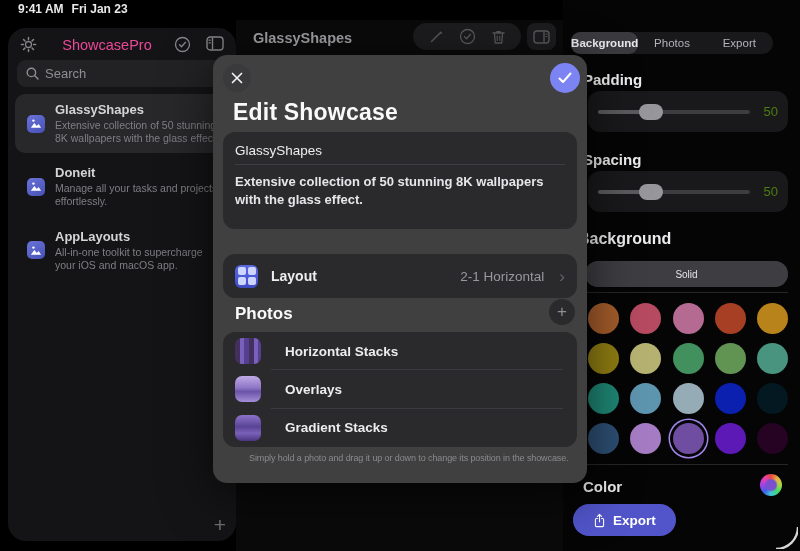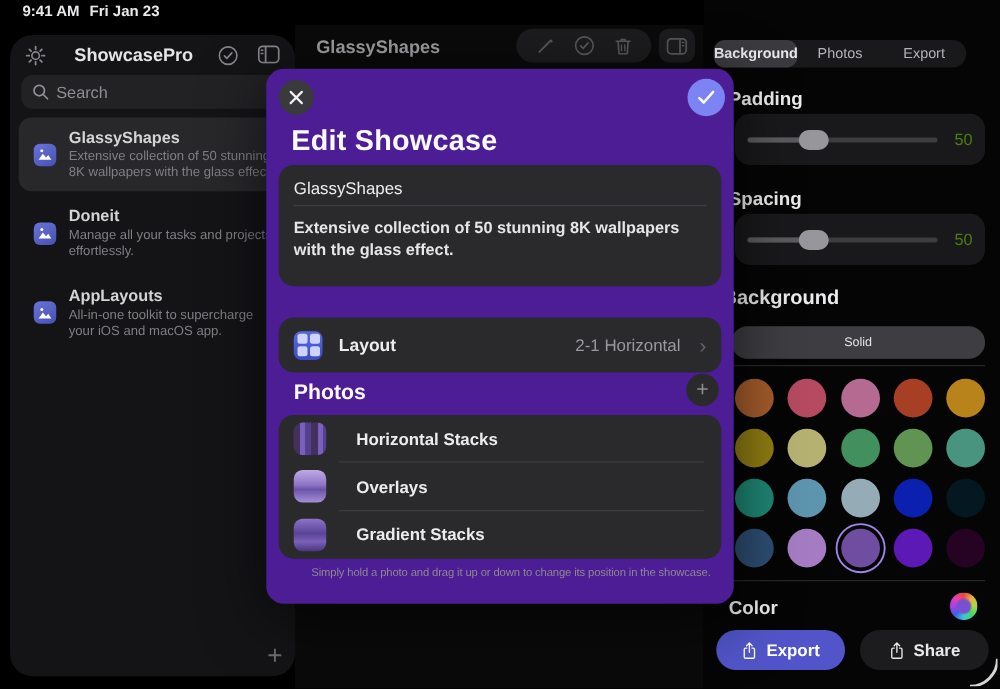--- a/index.html
+++ b/index.html
@@ -12,21 +12,21 @@
   .sb-left { position:absolute; left:18px; top:2px; display:flex; gap:8px; }
   .sb-right { position:absolute; right:8px; top:2px; display:flex; align-items:center; gap:5px; }
   .battery { position:relative; width:24px; height:11px; border:1px solid #8e8e93; border-radius:3px; }
   .battery .fill { position:absolute; left:1px; top:1px; bottom:1px; width:20px; background:#fff; border-radius:1.5px; }
   .battery .tip { position:absolute; right:-3px; top:3px; width:2px; height:4px; background:#8e8e93; border-radius:0 1px 1px 0; }
 
   
   .sidebar { position:absolute; left:8px; top:28px; width:228px; height:513px; background:#141416; border-radius:18px; }
   .side-header { position:relative; height:34px; color:#85858a; }
   .side-header .icon-btn { position:absolute; top:8px; }
-  .side-title { position:absolute; left:0; right:30px; top:9px; text-align:center; font-size:14.5px; font-weight:bold; color:#e5e5e5; }
+  .side-title { position:absolute; left:0; right:30px; top:9px; text-align:center; font-size:14.5px; font-weight:normal; color:#ec4899; }
   .search { position:absolute; left:9px; top:32px; width:210px; height:27px; background:#222225; border-radius:9px; display:flex; align-items:center; gap:6px; padding:0 9px; color:#8e8e93; font-size:13px; }
   .side-list { position:absolute; left:7px; top:66px; width:216px; display:flex; flex-direction:column; gap:4px; }
   .side-item { position:relative; display:flex; align-items:center; gap:10px; padding:8px 8px 8px 12px; border-radius:10px; min-height:56px; }
   .side-item.selected { background:#28282b; }
   .app-icon { flex:0 0 auto; width:18px; height:18px; border-radius:5px; background:linear-gradient(145deg,#6a74d8,#4750b4); display:flex; align-items:center; justify-content:center; }
   .side-item-title { font-size:13px; font-weight:bold; color:#d4d4d7; margin-bottom:2px; }
   .side-item-desc { font-size:10.5px; color:#7f7f84; line-height:1.25; max-width:168px; display:-webkit-box; -webkit-line-clamp:2; -webkit-box-orient:vertical; overflow:hidden; }
   .side-plus { position:absolute; right:10px; bottom:6px; font-size:21px; font-weight:300; color:#6e6e72; line-height:1; }
 
   
@@ -56,21 +56,21 @@
   .color-row-label { position:absolute; left:20px; top:478px; font-size:15px; font-weight:bold; color:#ececee; }
   .color-wheel { position:absolute; left:197px; top:474px; width:22px; height:22px; border-radius:50%;
     background:radial-gradient(circle at 50% 50%, #7a4fd0 0 32%, transparent 45%),
                conic-gradient(#e8483f,#e8b23f,#a8d83f,#3fd86a,#3fc8d8,#3f5fe8,#a83fe8,#e83fb0,#e8483f); }
   .action-btn { position:absolute; top:504px; height:32px; border-radius:16px; display:flex; align-items:center; justify-content:center; gap:7px; font-size:13.5px; font-weight:bold; color:#fff; }
   .btn-export { left:10px; width:103px; background:#5155c9; }
   .btn-share { left:125px; width:103px; background:#1c1c1e; color:#e8e8ea; }
   .corner-arc { position:absolute; right:2px; bottom:2px; }
 
   
-  .modal { position:absolute; left:213px; top:55px; width:374px; height:428px; background:#4c1d95; border-radius:14px; box-shadow:0 12px 50px rgba(0,0,0,.6); z-index:10; }
+  .modal { position:absolute; left:213px; top:55px; width:374px; height:428px; background:#404040; border-radius:14px; box-shadow:0 12px 50px rgba(0,0,0,.6); z-index:10; }
   .modal-close { position:absolute; left:10px; top:9px; width:28px; height:28px; border-radius:50%; background:#3a3a3d; display:flex; align-items:center; justify-content:center; color:#f2f2f2; }
   .modal-confirm { position:absolute; right:7px; top:8px; width:30px; height:30px; border-radius:50%; background:#7b84f2; display:flex; align-items:center; justify-content:center; color:#fff; }
   .modal-title { position:absolute; left:20px; top:44px; font-size:23px; font-weight:800; color:#fafafa; letter-spacing:.2px; }
   .form-card { position:absolute; left:10px; top:77px; width:354px; height:97px; background:#2a2a2d; border-radius:12px; }
   .name-input { position:absolute; left:12px; top:8px; width:330px; height:20px; background:transparent; border:none; outline:none; color:#ededee; font-size:13.5px; font-family:inherit; }
   .form-divider { position:absolute; left:12px; right:12px; top:32px; height:1px; background:#3f3f43; }
   .desc-text { position:absolute; left:12px; top:41px; width:332px; color:#e6e6e9; font-size:13px; line-height:1.35; font-weight:bold; }
   .layout-card { position:absolute; left:10px; top:199px; width:354px; height:44px; background:#2a2a2d; border-radius:12px; display:flex; align-items:center; padding:0 12px; gap:13px; }
   .layout-icon { width:23px; height:23px; border-radius:6px; background:linear-gradient(180deg,#5a68e2,#3e4cc4); display:grid; grid-template-columns:8px 8px; grid-template-rows:8px 8px; gap:2px; align-content:center; justify-content:center; }
   .layout-icon span { background:#ccd4ff; border-radius:2px; }
@@ -219,29 +219,20 @@
 
     <div class="action-btn btn-export">
       <span>
         <svg class="ic" width="13" height="15" viewBox="0 0 18 22">
             <path d="M6 8H4.5A1.5 1.5 0 0 0 3 9.5v9A1.5 1.5 0 0 0 4.5 20h9a1.5 1.5 0 0 0 1.5-1.5v-9A1.5 1.5 0 0 0 13.5 8H12" fill="none" stroke="#fff" stroke-width="1.6" stroke-linecap="round"></path>
             <path d="M9 13V2.5M5.8 5.2 9 2l3.2 3.2" fill="none" stroke="#fff" stroke-width="1.6" stroke-linecap="round" stroke-linejoin="round"></path>
           </svg>
       </span>
       <span>Export</span>
     </div>
-    <div class="action-btn btn-share">
-      <span>
-        <svg class="ic" width="13" height="15" viewBox="0 0 18 22">
-            <path d="M6 8H4.5A1.5 1.5 0 0 0 3 9.5v9A1.5 1.5 0 0 0 4.5 20h9a1.5 1.5 0 0 0 1.5-1.5v-9A1.5 1.5 0 0 0 13.5 8H12" fill="none" stroke="#e8e8ea" stroke-width="1.6" stroke-linecap="round"></path>
-            <path d="M9 13V2.5M5.8 5.2 9 2l3.2 3.2" fill="none" stroke="#e8e8ea" stroke-width="1.6" stroke-linecap="round" stroke-linejoin="round"></path>
-          </svg>
-      </span>
-      <span>Share</span>
-    </div>
     <span class="corner-arc">
       <svg class="ic" width="22" height="22" viewBox="0 0 22 22">
           <path d="M0 22 A22 22 0 0 0 22 0" fill="none" stroke="#d6d6d8" stroke-width="2.4" stroke-linecap="round"></path>
         </svg>
     </span>
   </div>
 
   <div class="sidebar">
     <div class="side-header">
       <span class="icon-btn" style="left:12px;">

